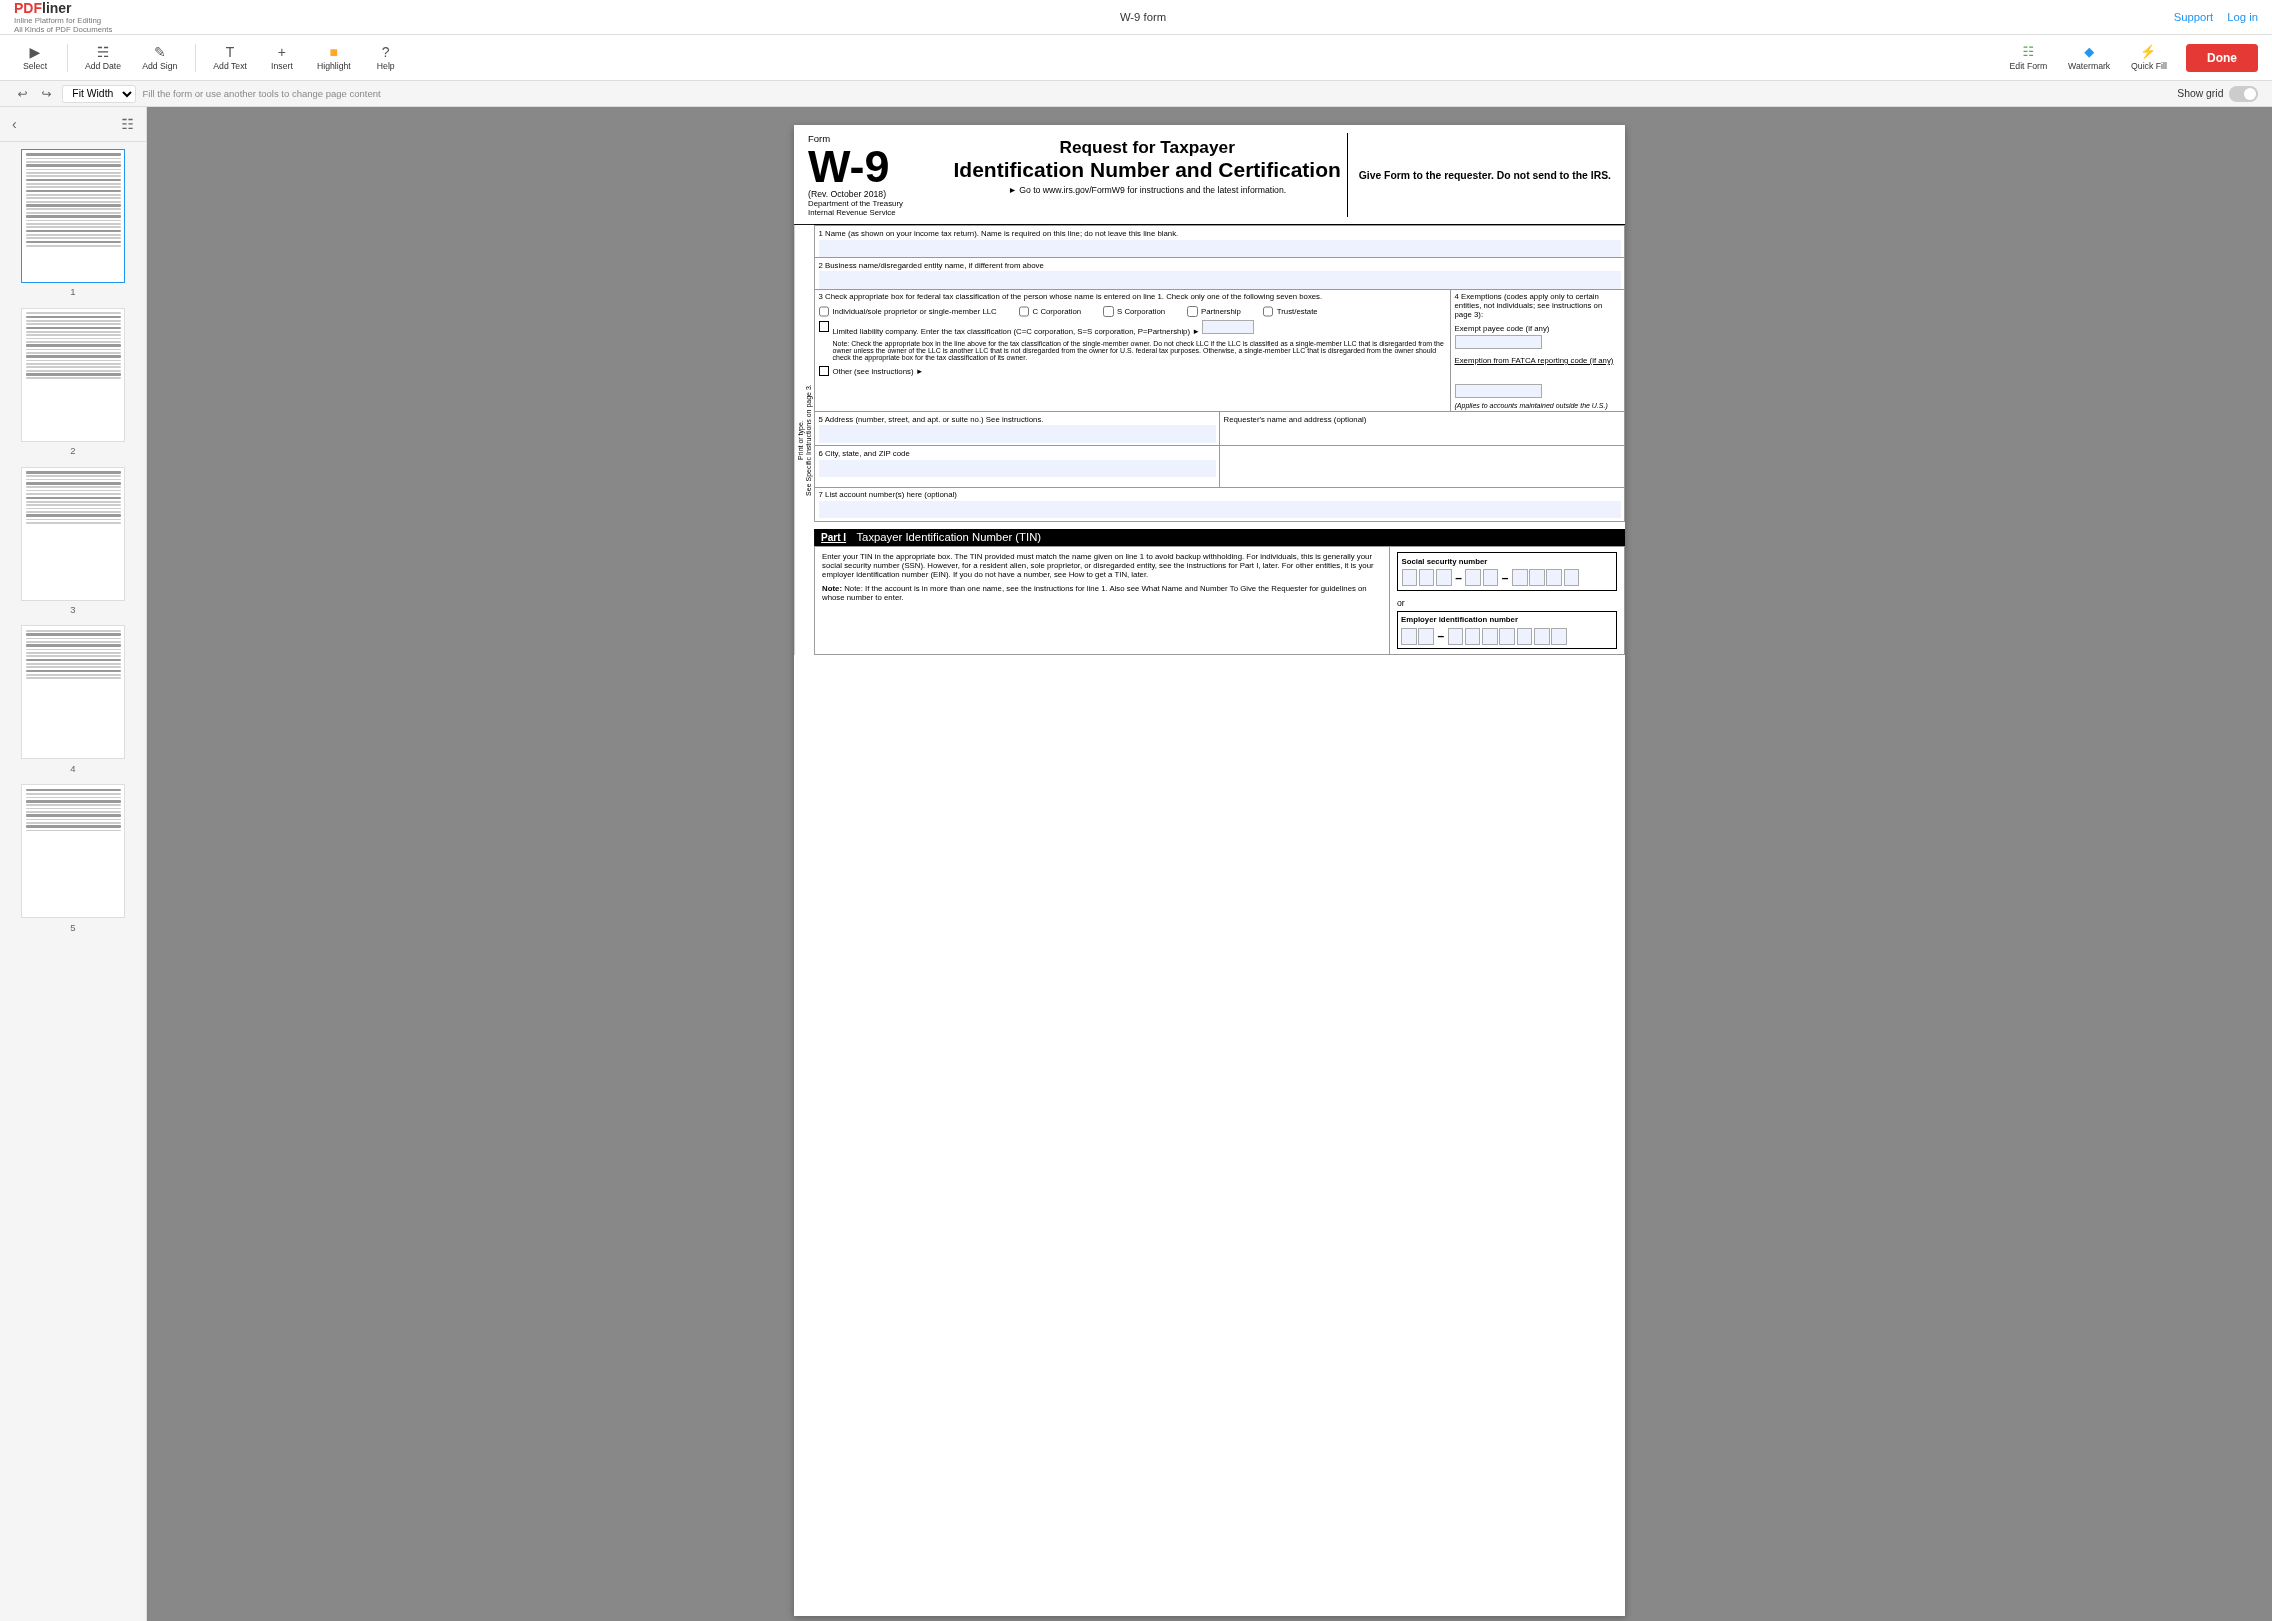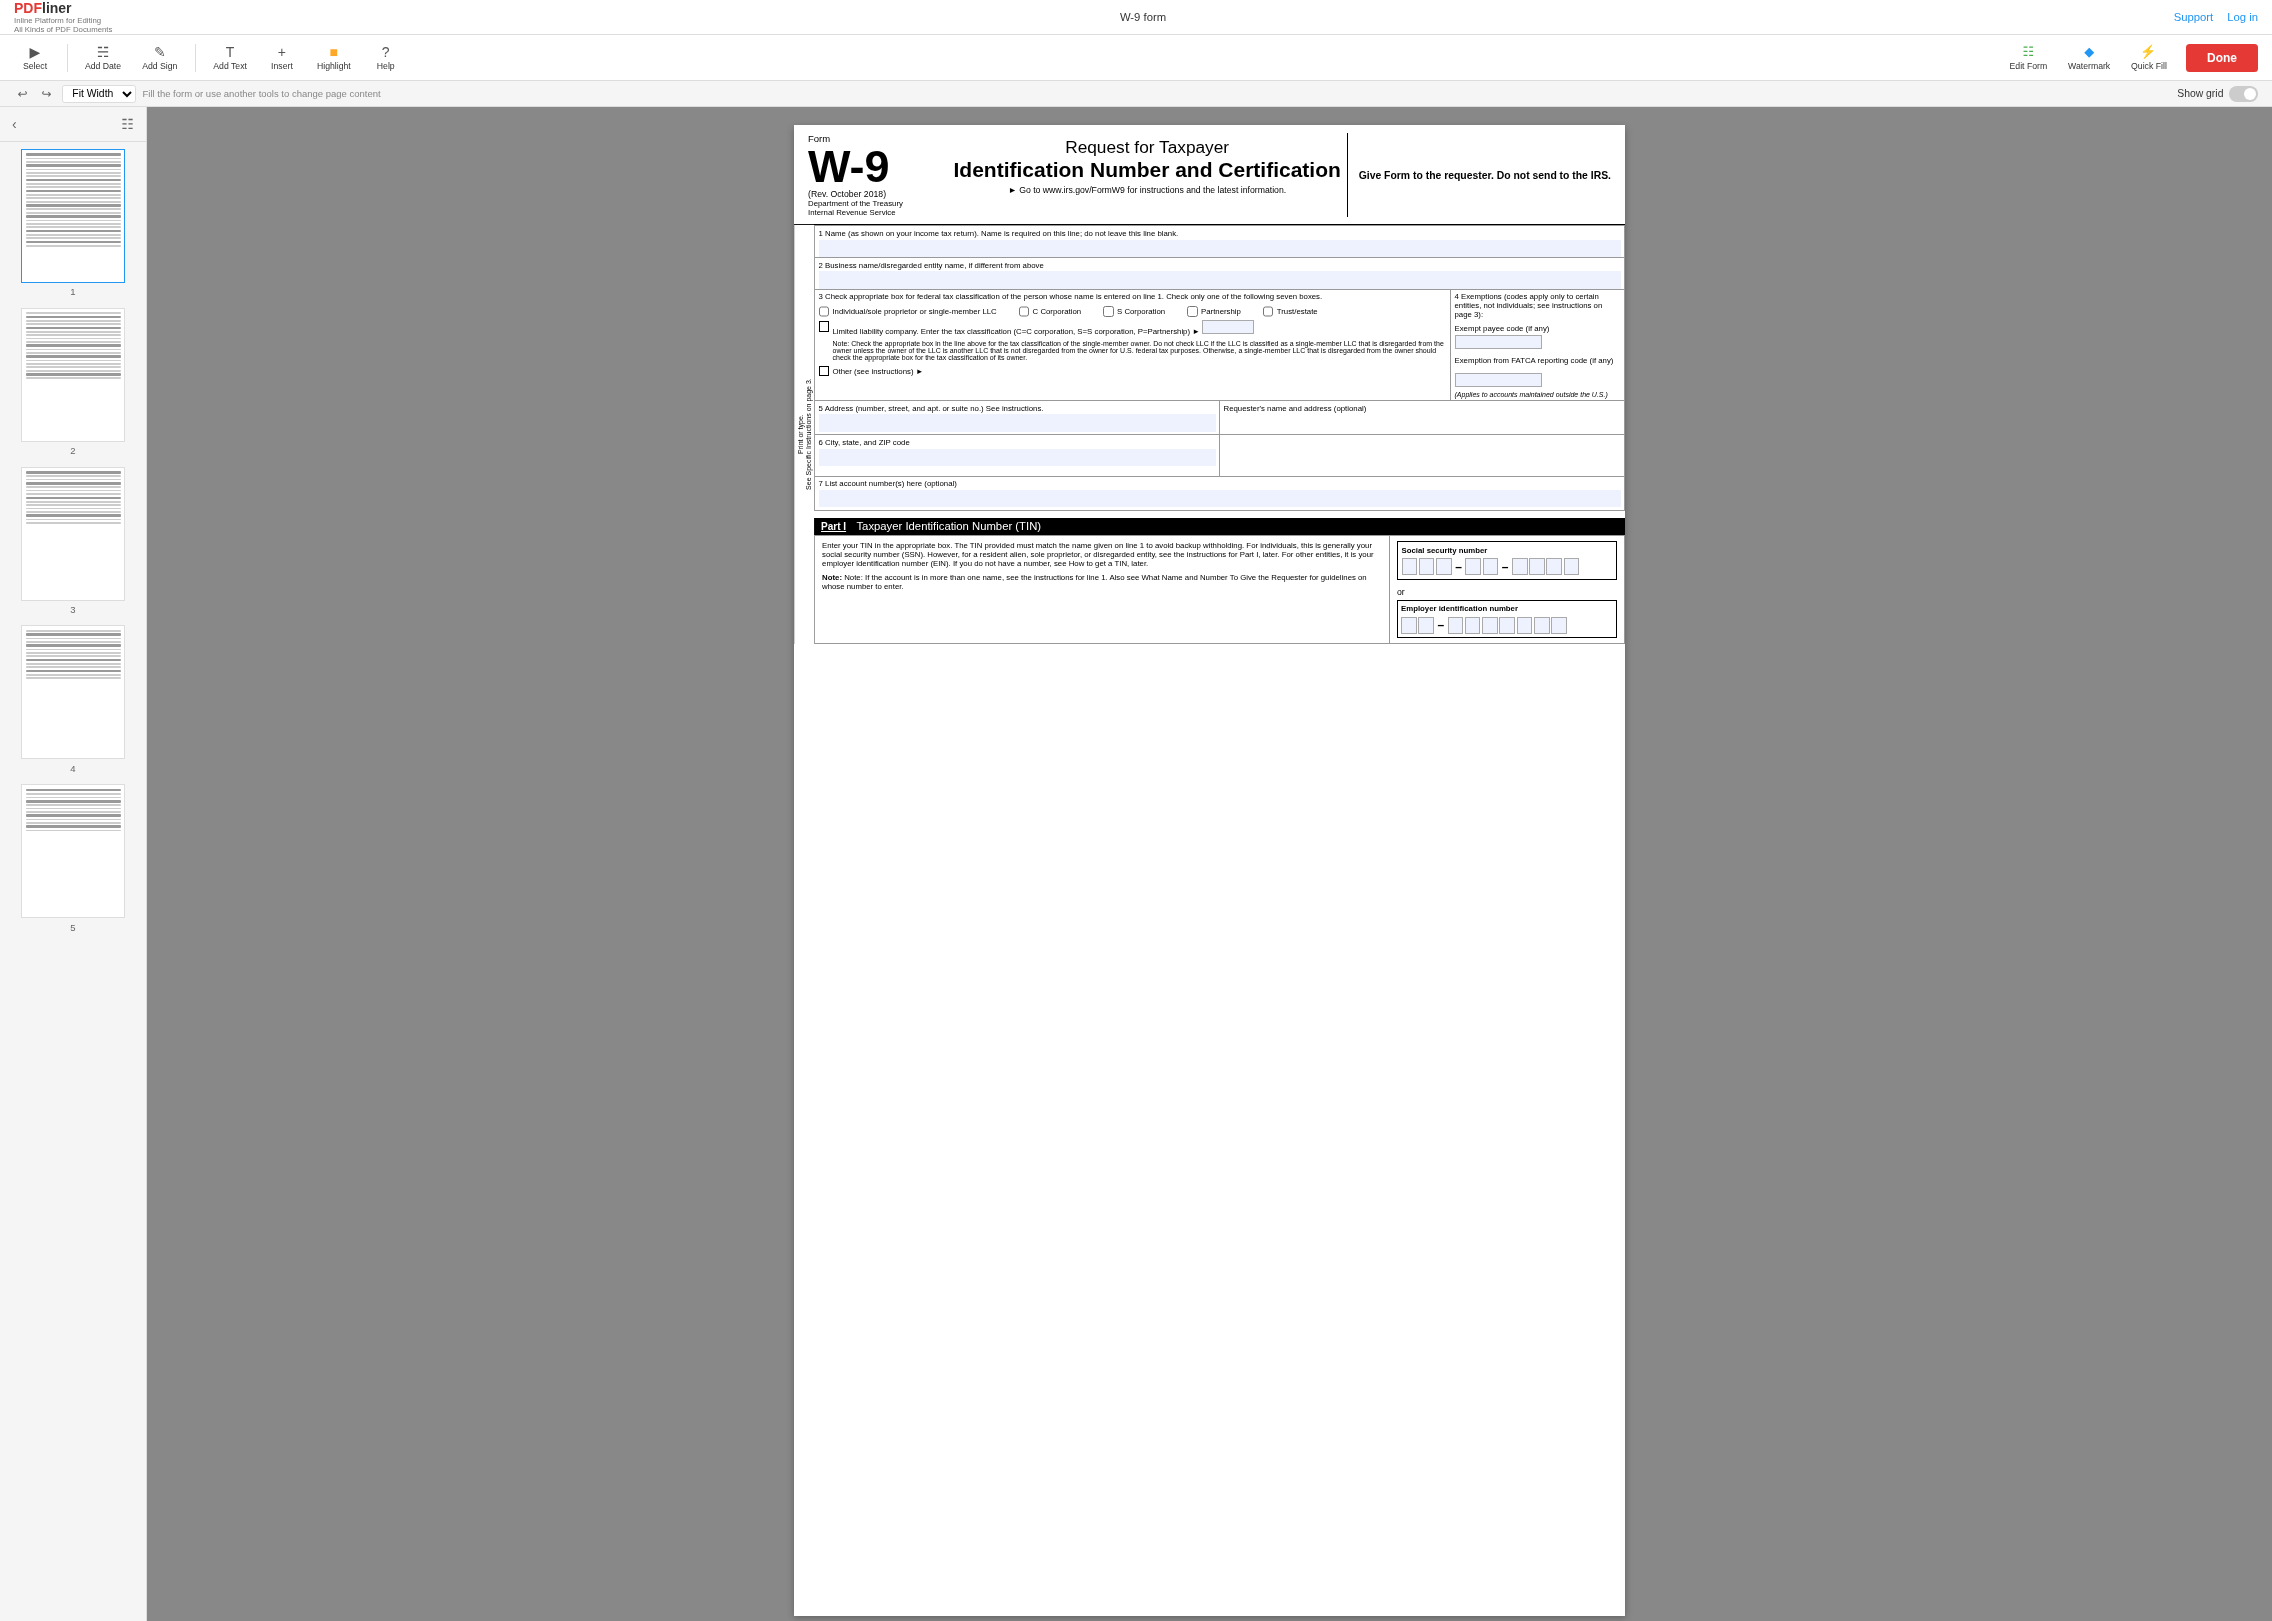--- a/index.html
+++ b/index.html
@@ -177,21 +177,21 @@
     
     .w9-header {
       display: flex;
       border-bottom: 1.7px solid #000;
       padding: 8.7px 14px 7px;
     }
     .w9-form-id { min-width: 139px; }
     .w9-form-number { font-size: 45px; font-weight: bold; line-height: 1; }
     .w9-form-rev { font-size: 8.7px; }
     .w9-title { flex: 1; text-align: center; padding: 3.5px 0; }
-    .w9-title h2 { font-size: 17.3px; font-weight: normal; }
+    .w9-title h2 { font-size: 17.3px; font-weight: bold; }
     .w9-title h3 { font-size: 21px; font-weight: bold; }
     .w9-title p { font-size: 8.7px; margin-top: 3.5px; }
     .w9-irs { min-width: 156px; text-align: right; font-size: 10.4px; font-weight: bold; border-left: 1.7px solid #000; padding-left: 10.4px; display: flex; align-items: center; }
     .field-label { font-size: 7.8px; color: #000; margin-bottom: 1.7px; }
 
     
     .row1 { border: 0.9px solid #999; border-bottom: none; padding: 2.6px 3.5px 0; }
     .row2 { border: 0.9px solid #999; border-bottom: none; padding: 2.6px 3.5px 0; }
     .row-input { background: #eef2ff; height: 17.3px; border: none; width: 100%; display: block; }
 
@@ -543,21 +543,21 @@
 
               <div class="other-row">
                 <div class="other-check"></div>
                 <span class="other-text">Other (see instructions) ►</span>
               </div>
             </div>
             <div class="row4">
               <div style="font-size:7.8px;margin-bottom:5.2px;">4  Exemptions (codes apply only to certain entities, not individuals; see instructions on page 3):</div>
               <div style="font-size:7.8px;margin-bottom:1.7px;">Exempt payee code (if any)</div>
               <div style="background:#eef2ff;height:14px;width:87px;border:0.9px solid #aaa;margin-bottom:7px;"></div>
-              <div style="font-size:7.8px;margin-bottom:8px;">Exemption from FATCA reporting code (if any)</div>
+              <div style="font-size:7.8px;margin-bottom:19px;text-decoration:underline;">Exemption from FATCA reporting code (if any)</div>
               <div style="background:#eef2ff;height:14px;width:87px;border:0.9px solid #aaa;margin-bottom:3.5px;"></div>
               <div style="font-size:7px;font-style:italic;">(Applies to accounts maintained outside the U.S.)</div>
             </div>
           </div>
 
           <div class="row56">
             <div class="row5">
               <div class="field-label">5  Address (number, street, and apt. or suite no.) See instructions.</div>
               <div style="background:#eef2ff;height:17.3px;"></div>
             </div>

